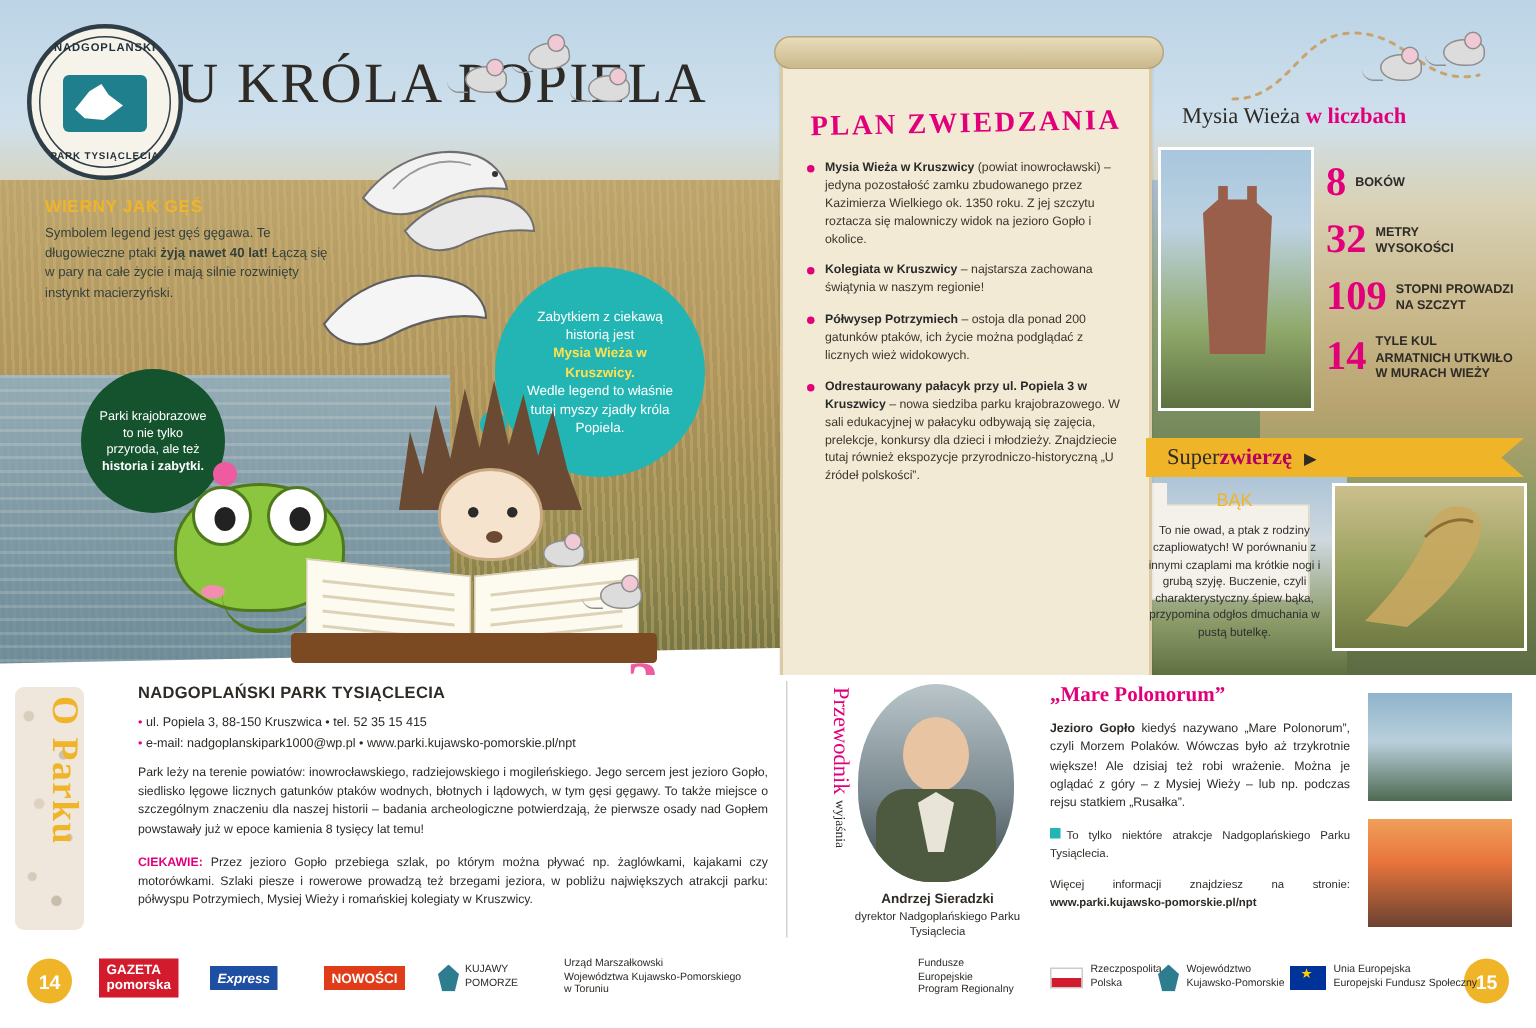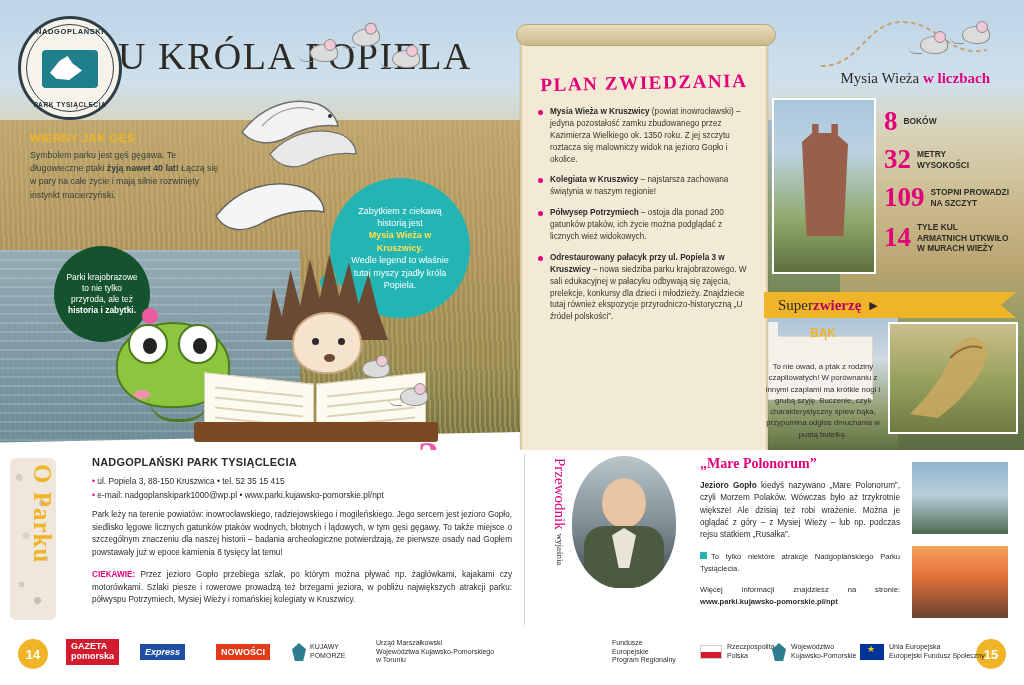--- a/index.html
+++ b/index.html
@@ -205,21 +205,21 @@
   .scroll li{
     position:relative; padding-left:12px; margin-bottom:9px; font-size:8.2px; line-height:1.45; color:#3b352b;
   }
   .scroll li:before{
     content:""; position:absolute; left:0; top:4px; width:5px; height:5px; border-radius:50%; background:#e2007a;
   }
   .scroll li b{ color:#2a2a2a; }
 
   
   .rc-title{
-    position:absolute; left:764px; top:70px; width:226px; text-align:right;
+    position:absolute; left:788px; top:70px; width:226px; text-align:left;
     font-family:"Liberation Serif", serif; font-size:15px; color:#2e2a26;
   }
   .rc-title b{ color:#e2007a; }
 
   .tower-photo{
     position:absolute; left:772px; top:98px; width:104px; height:176px;
     background: linear-gradient(to bottom,#a8c6dd 0%,#bcd2e2 30%,#8fa86a 70%,#5d7040 100%);
     border:2px solid #fff;
   }
   .tower-photo .tower{
@@ -235,21 +235,21 @@
   .super-banner{
     position:absolute; left:764px; top:292px; width:252px; height:26px;
     background:#f0b429; display:flex; align-items:center; padding-left:14px;
     font-family:"Liberation Serif", serif; font-size:15px; color:#2e2a26;
     clip-path: polygon(0 0, 100% 0, 94% 50%, 100% 100%, 0 100%);
   }
   .super-banner b{ color:#b8005f; }
   .super-banner .tri{ margin-left:8px; color:#2e2a26; font-size:11px; }
 
   .bak-block{ position:absolute; left:764px; top:326px; width:118px; text-align:center; }
-  .bak-block h4{ color:#f0b429; font-size:12px; font-weight:bold; margin-bottom:21px; }
+  .bak-block h4{ color:#f0b429; font-size:12px; font-weight:normal; margin-bottom:8px; }
   .bak-block p{ font-size:7.8px; line-height:1.45; color:#2f2f2f; }
 
   .bittern-photo{
     position:absolute; left:888px; top:322px; width:130px; height:112px;
     background: linear-gradient(to bottom,#cbbf8d 0%, #9aa25f 50%, #6f7a42 100%);
     border:2px solid #fff;
   }
 
   
   .bottom{ position:absolute; left:0; top:450px; width:1024px; height:235px; background:#fff; }
@@ -390,21 +390,21 @@
     <div class="ring"></div>
     <div class="top-text">NADGOPLAŃSKI</div>
     <div class="emblem"></div>
     <div class="bot-text">PARK TYSIĄCLECIA</div>
   </div>
 
   <div class="main-title">U KRÓLA POPIELA</div>
 
   <div class="goose-block">
     <h3>WIERNY JAK GĘŚ</h3>
-    <p><span>Symbolem parku jest gęś gęgawa. Te długowieczne ptaki </span><b>żyją nawet 40 lat!</b><span> Łączą się w pary na całe życie i mają silnie rozwinięty instynkt macierzyński.</span></p>
+    <p><span>Symbolem legend jest gęś gęgawa. Te długowieczne ptaki </span><b>żyją nawet 40 lat!</b><span> Łączą się w pary na całe życie i mają silnie rozwinięty instynkt macierzyński.</span></p>
   </div>
 
   <div class="bubble-pink">
     <div>
       <span>Parki krajobrazowe</span>
       <span>to nie tylko przyroda, ale też </span>
       <b>historia i zabytki.</b>
     </div>
   </div>
 
@@ -581,20 +581,24 @@
     <div class="guide-label">
       <span>Przewodnik</span>
       <span class="sub">wyjaśnia</span>
     </div>
 
     <div class="portrait">
       <div class="face"></div>
       <div class="body"></div>
       <div class="shirt"></div>
     </div>
+    <div class="portrait-cap">
+      <div class="nm">Andrzej Sieradzki</div>
+      <div class="rl">dyrektor Nadgoplańskiego Parku Tysiąclecia</div>
+    </div>
 
     <div class="mare">
       <h3>„Mare Polonorum”</h3>
       <p><b>Jezioro Gopło</b><span> kiedyś nazywano „Mare Polonorum”, czyli Morzem Polaków. </span><span>Wówczas było aż trzykrotnie większe! Ale dzisiaj też robi wrażenie. Można je oglądać z góry – z Mysiej Wieży – lub np. podczas rejsu statkiem „Rusałka”.</span></p>
       <p class="q"><span class="marker"></span><span>To tylko niektóre atrakcje Nadgoplańskiego Parku Tysiąclecia.</span></p>
       <p class="q"><span>Więcej informacji znajdziesz na stronie: </span><b>www.parki.kujawsko-pomorskie.pl/npt</b></p>
     </div>
 
     <div class="lake-photo"></div>
     <div class="sunset-photo"></div>

